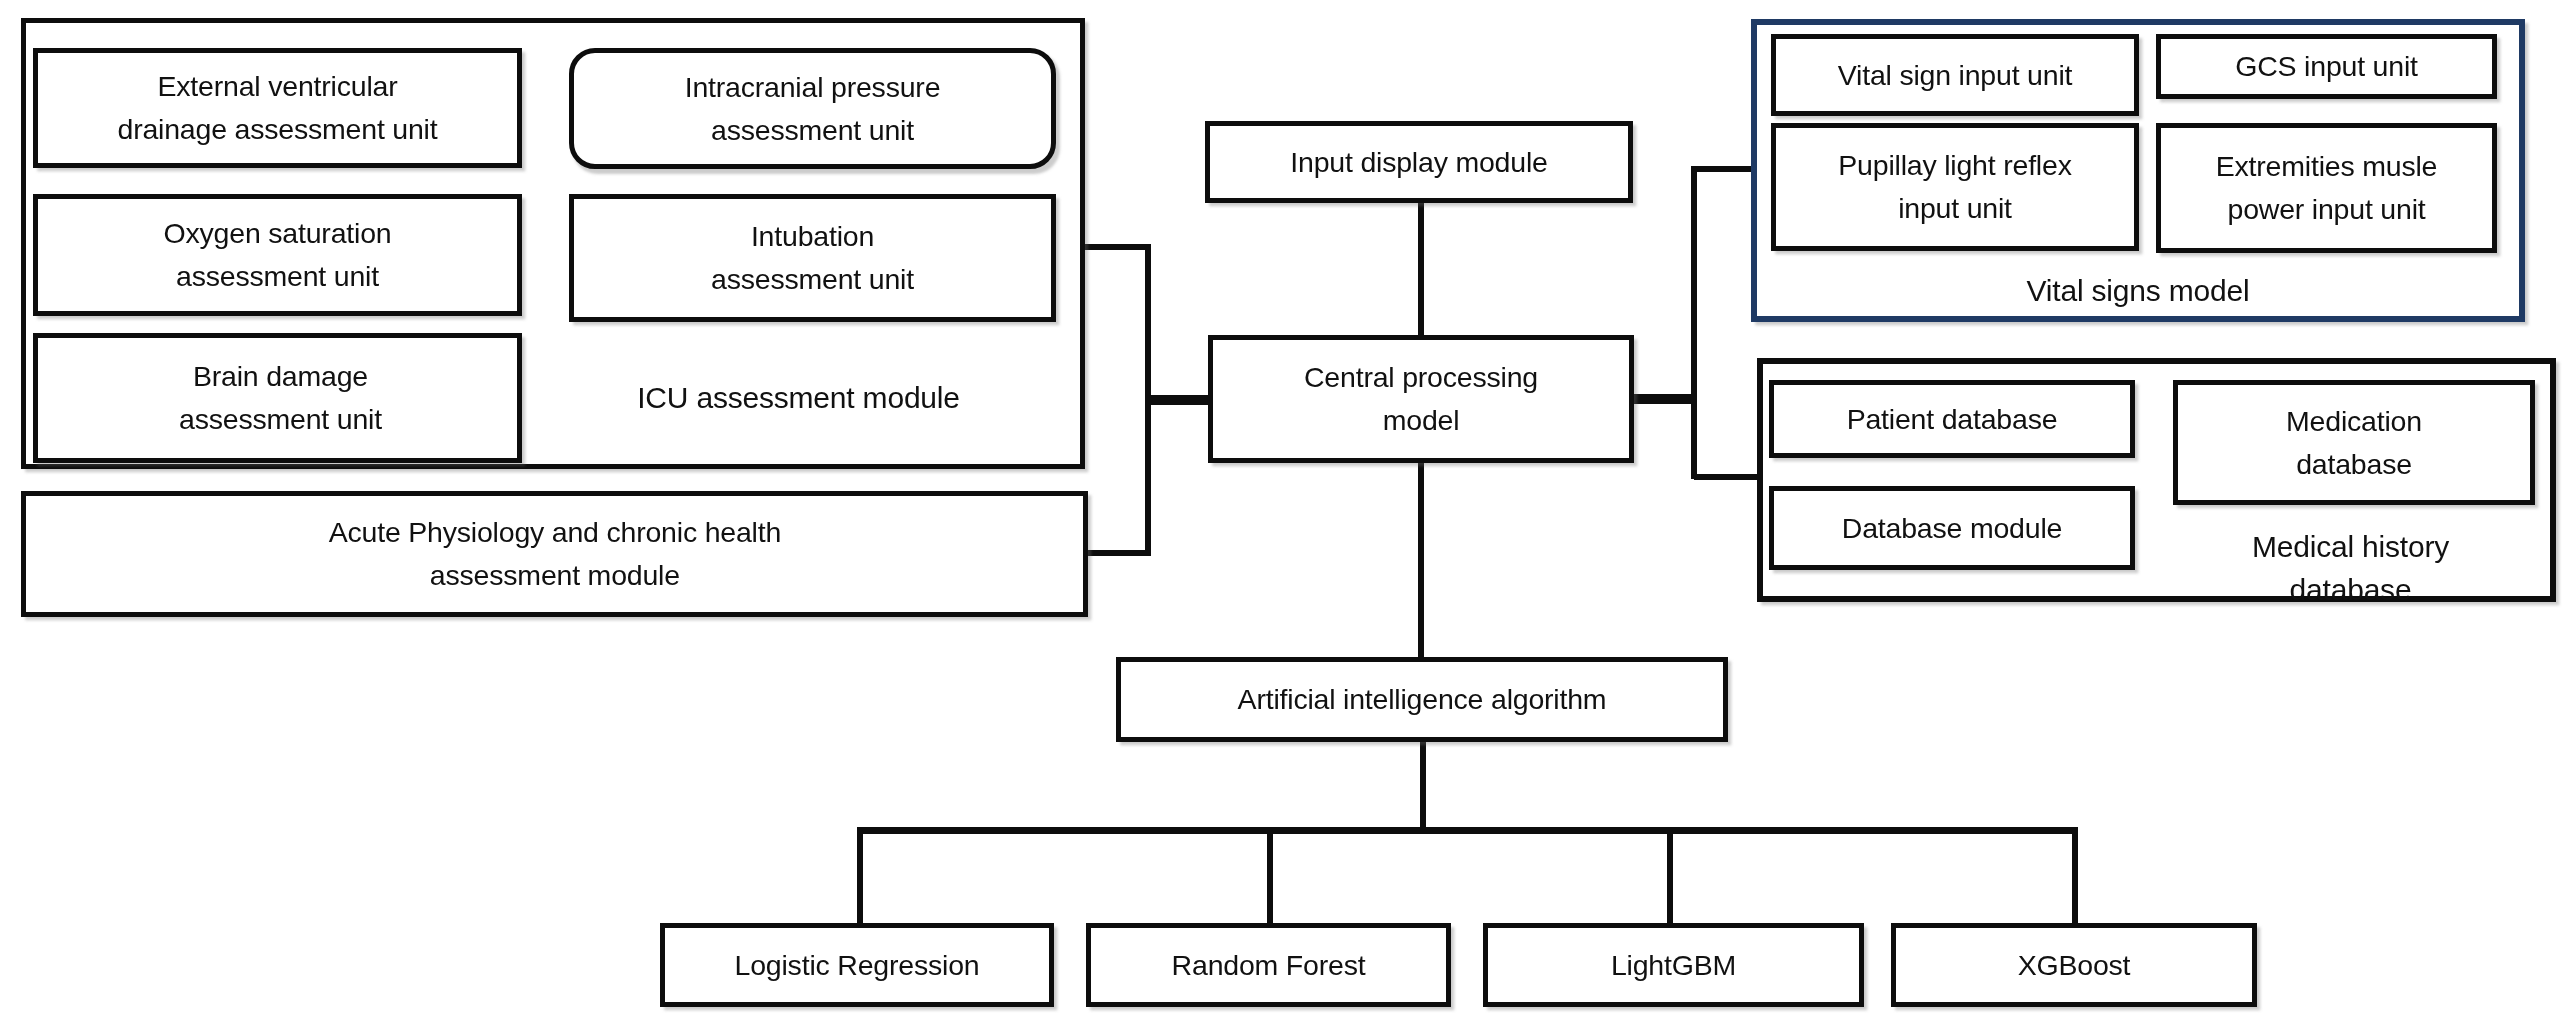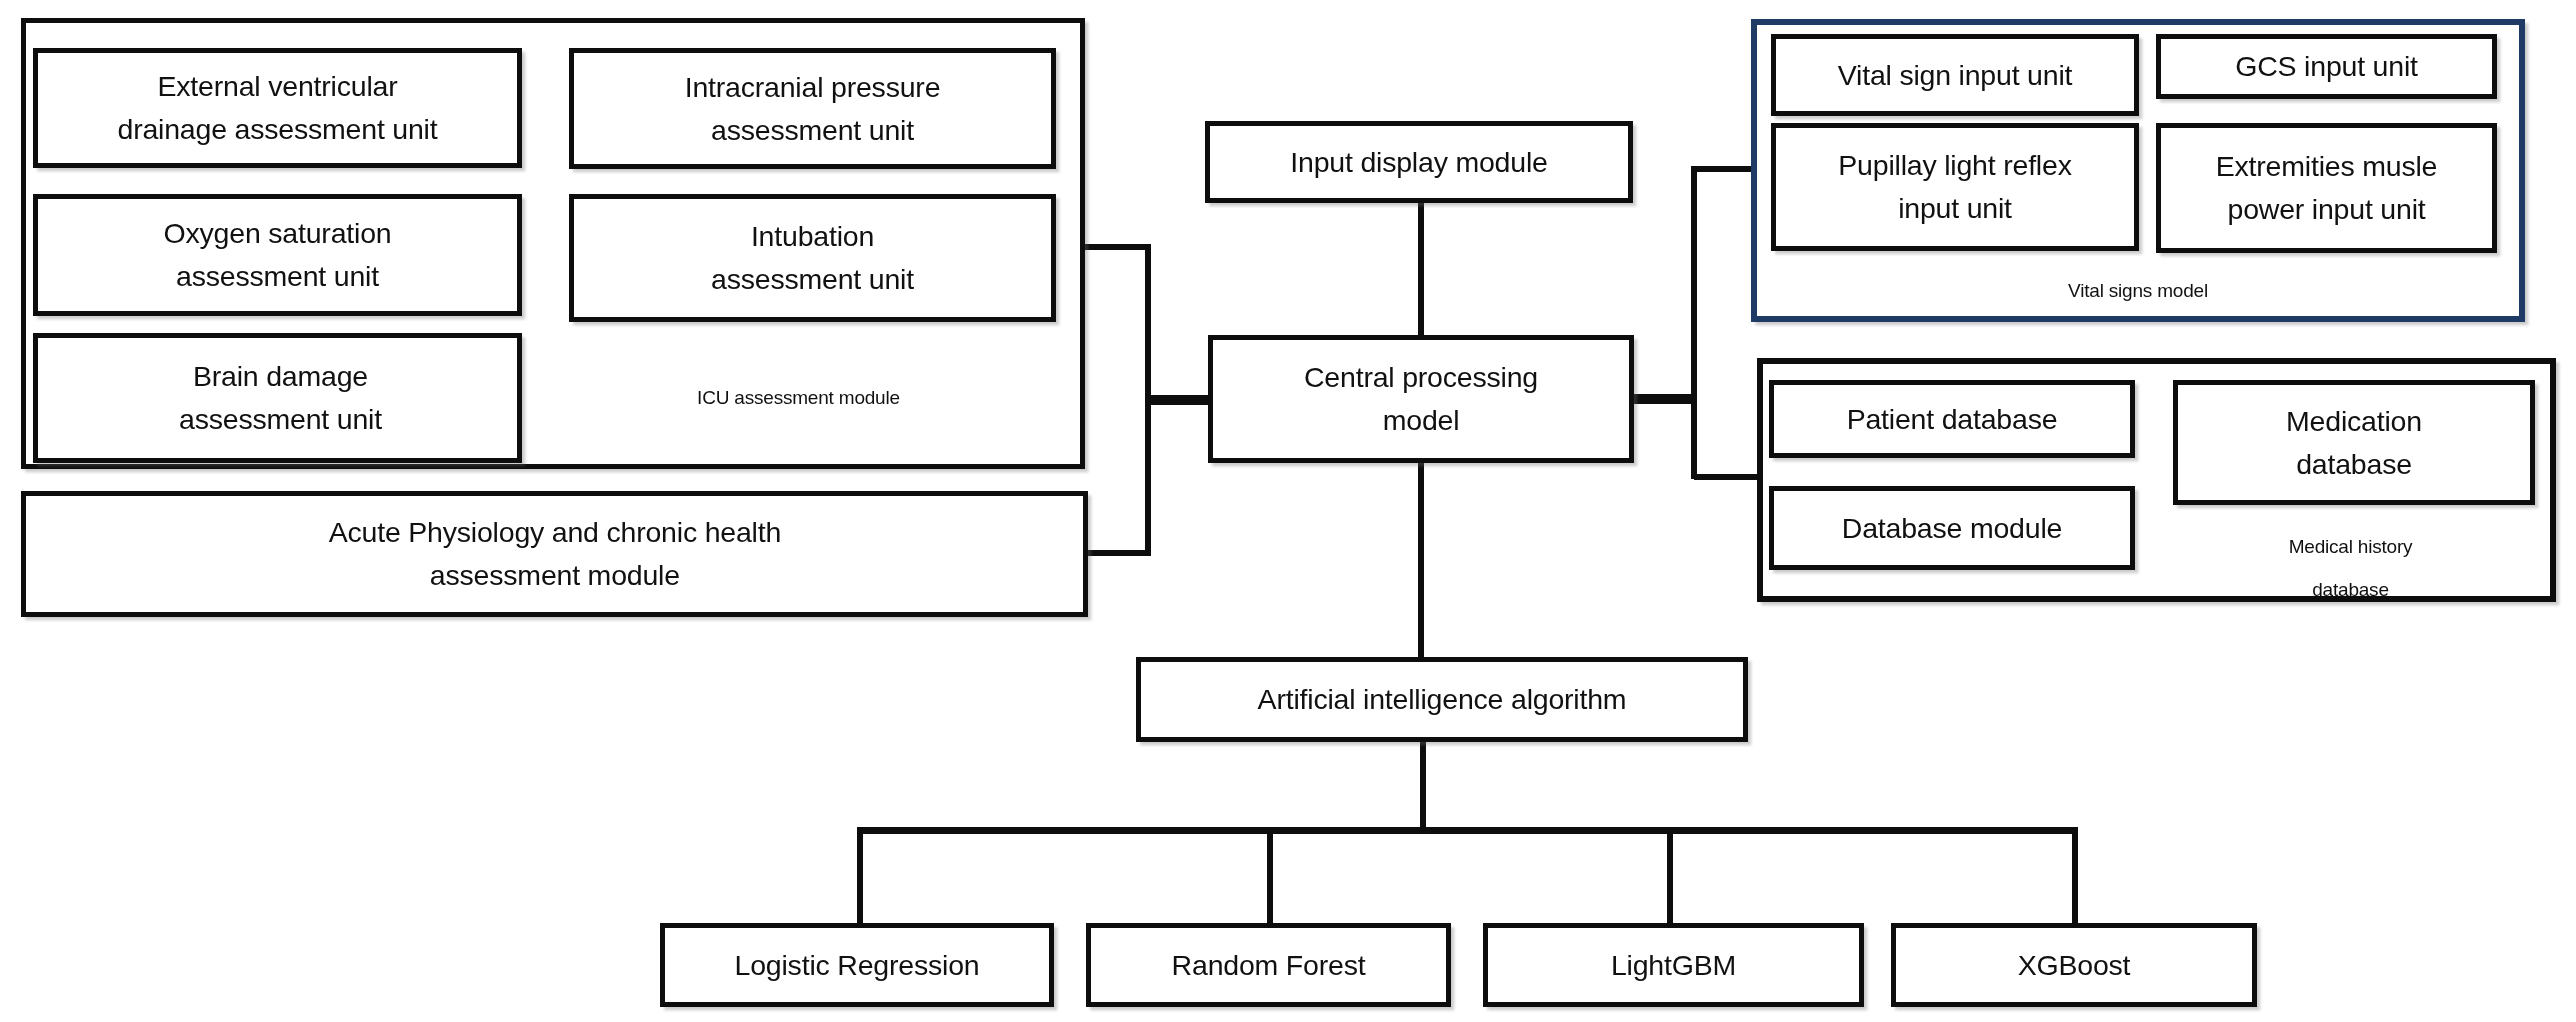--- a/index.html
+++ b/index.html
@@ -18,21 +18,21 @@
   }
   .container {
     position: absolute; box-sizing: border-box;
     border: 5.7px solid #0d0d0d; background: #ffffff;
     box-shadow: 3.6px 4.3px 2.8px rgba(110,110,110,0.35);
   }
   .container.accent { border-width: 6.4px; }
   .grouplabel {
     position: absolute; box-sizing: border-box;
     display: flex; align-items: center; justify-content: center;
-    text-align: center; font-size: 19px; line-height: 43px;
+    text-align: center; font-size: 30px; line-height: 43px;
     letter-spacing: -0.2px;
   }
   .hline, .vline { position: absolute; background: #0d0d0d; }
 </style>
 </head>
 <body>
 
 <div class="vline" style="left:1418px; top:203px; width:5.7px; height:134px;"></div>
 <div class="vline" style="left:1418px; top:462px; width:5.7px; height:197px;"></div>
 <div class="vline" style="left:1420px; top:740px; width:5.7px; height:90px;"></div>
@@ -50,21 +50,21 @@
 <div class="vline" style="left:1691px; top:166px; width:5.7px; height:313px;"></div>
 <div class="hline" style="left:1694px; top:166px; width:59px; height:5.7px;"></div>
 <div class="hline" style="left:1634px; top:394px; width:61px; height:10px;"></div>
 <div class="hline" style="left:1694px; top:474px; width:66px; height:5.7px;"></div>
 
 <div class="container" style="left:21.4px; top:18px; width:1064px; height:451px;"></div>
 
 <div class="box" style="left:33px; top:48px; width:489px; height:120px;">
   <span>External ventricular<br>drainage assessment unit</span>
 </div>
-<div class="box" style="left:569px; top:48px; width:487px; height:121px;">
+<div class="box" style="left:569px; top:48px; width:487px; height:121px;border-radius:26px;">
   <span>Intracranial pressure<br>assessment unit</span>
 </div>
 <div class="box" style="left:33px; top:194px; width:489px; height:122px;">
   <span>Oxygen saturation<br>assessment unit</span>
 </div>
 <div class="box" style="left:569px; top:194px; width:487px; height:128px;">
   <span>Intubation<br>assessment unit</span>
 </div>
 <div class="box" style="left:33px; top:333px; width:489px; height:130px;padding-left:6px;">
   <span>Brain damage<br>assessment unit</span>
@@ -76,21 +76,21 @@
 <div class="box" style="left:21.4px; top:491px; width:1067px; height:126px; border-width:5.7px;">
   <span>Acute Physiology and chronic health<br>assessment module</span>
 </div>
 
 <div class="box" style="left:1205px; top:121px; width:428px; height:82px;">
   <span>Input display module</span>
 </div>
 <div class="box" style="left:1208px; top:335px; width:426px; height:128px;">
   <span>Central processing<br>model</span>
 </div>
-<div class="box" style="left:1116px; top:657px; width:612px; height:85px;margin-left:20px;">
+<div class="box" style="left:1116px; top:657px; width:612px; height:85px;">
   <span>Artificial intelligence algorithm</span>
 </div>
 
 <div class="container accent" style="left:1751px; top:19px; width:774px; height:303px; border-color:#1f3a64;"></div>
 
 <div class="box" style="left:1771px; top:34px; width:368px; height:82px;">
   <span>Vital sign input unit</span>
 </div>
 <div class="box" style="left:2156px; top:34px; width:341px; height:65px;">
   <span>GCS input unit</span>

